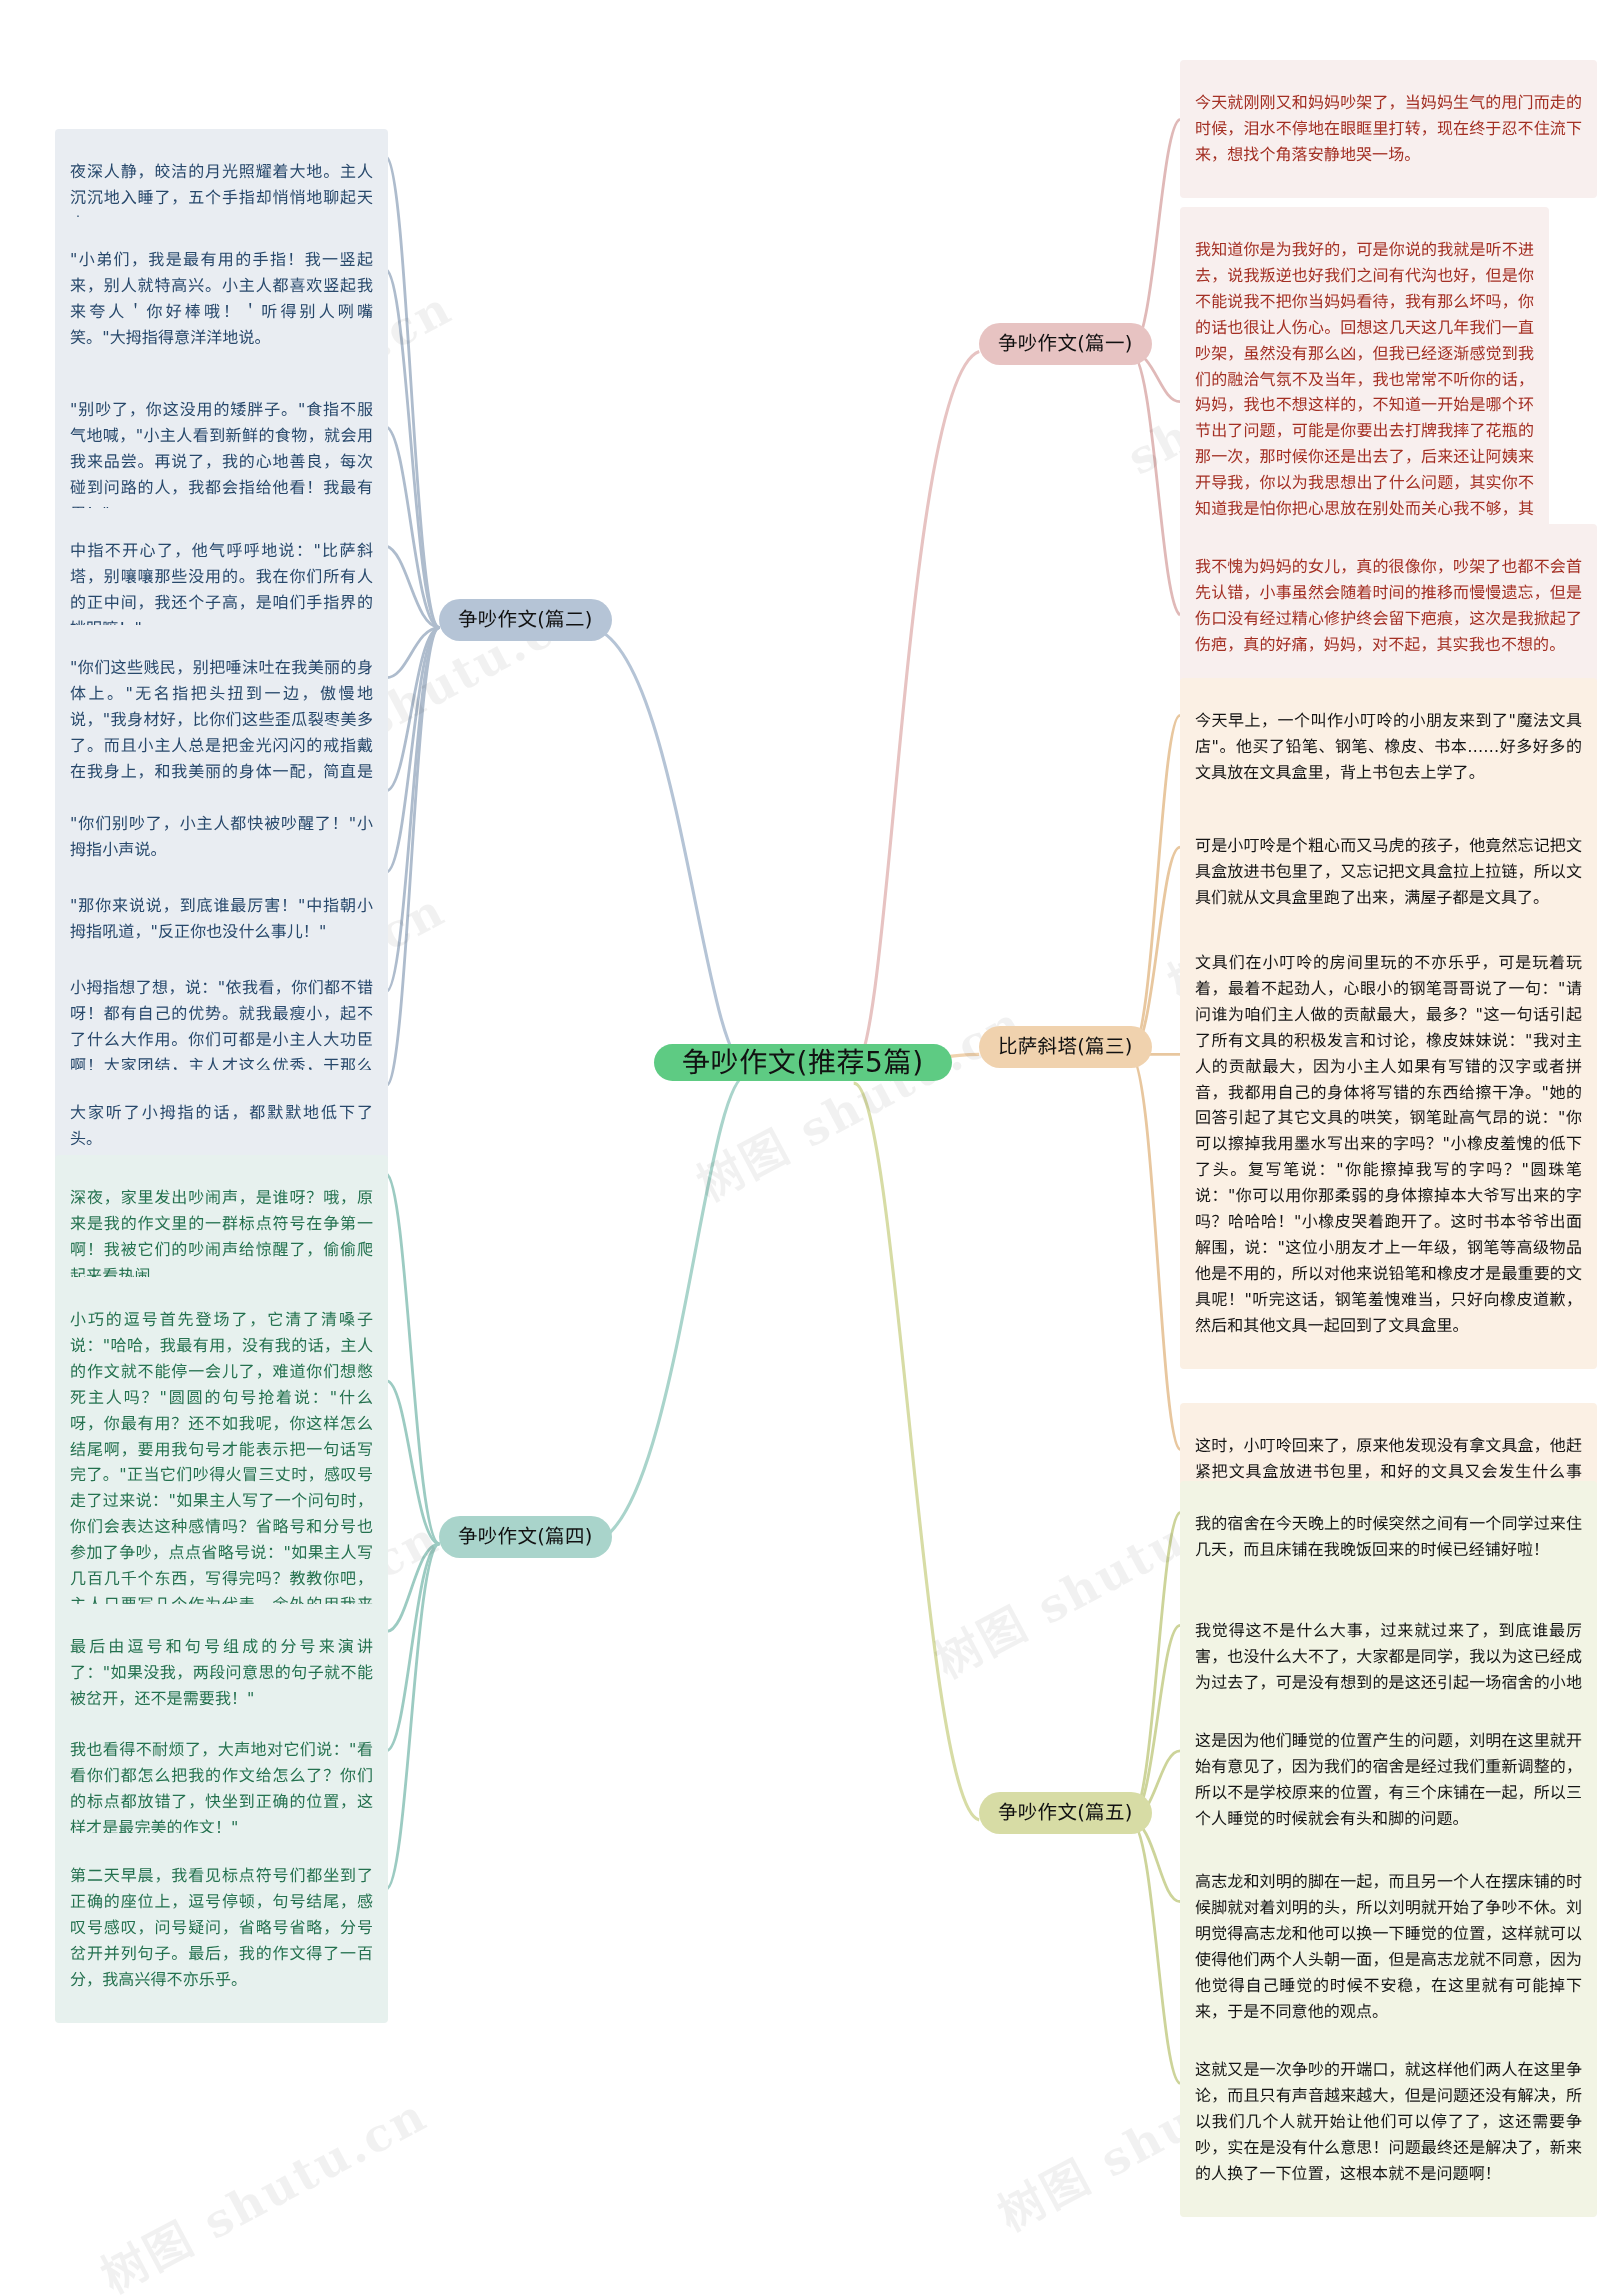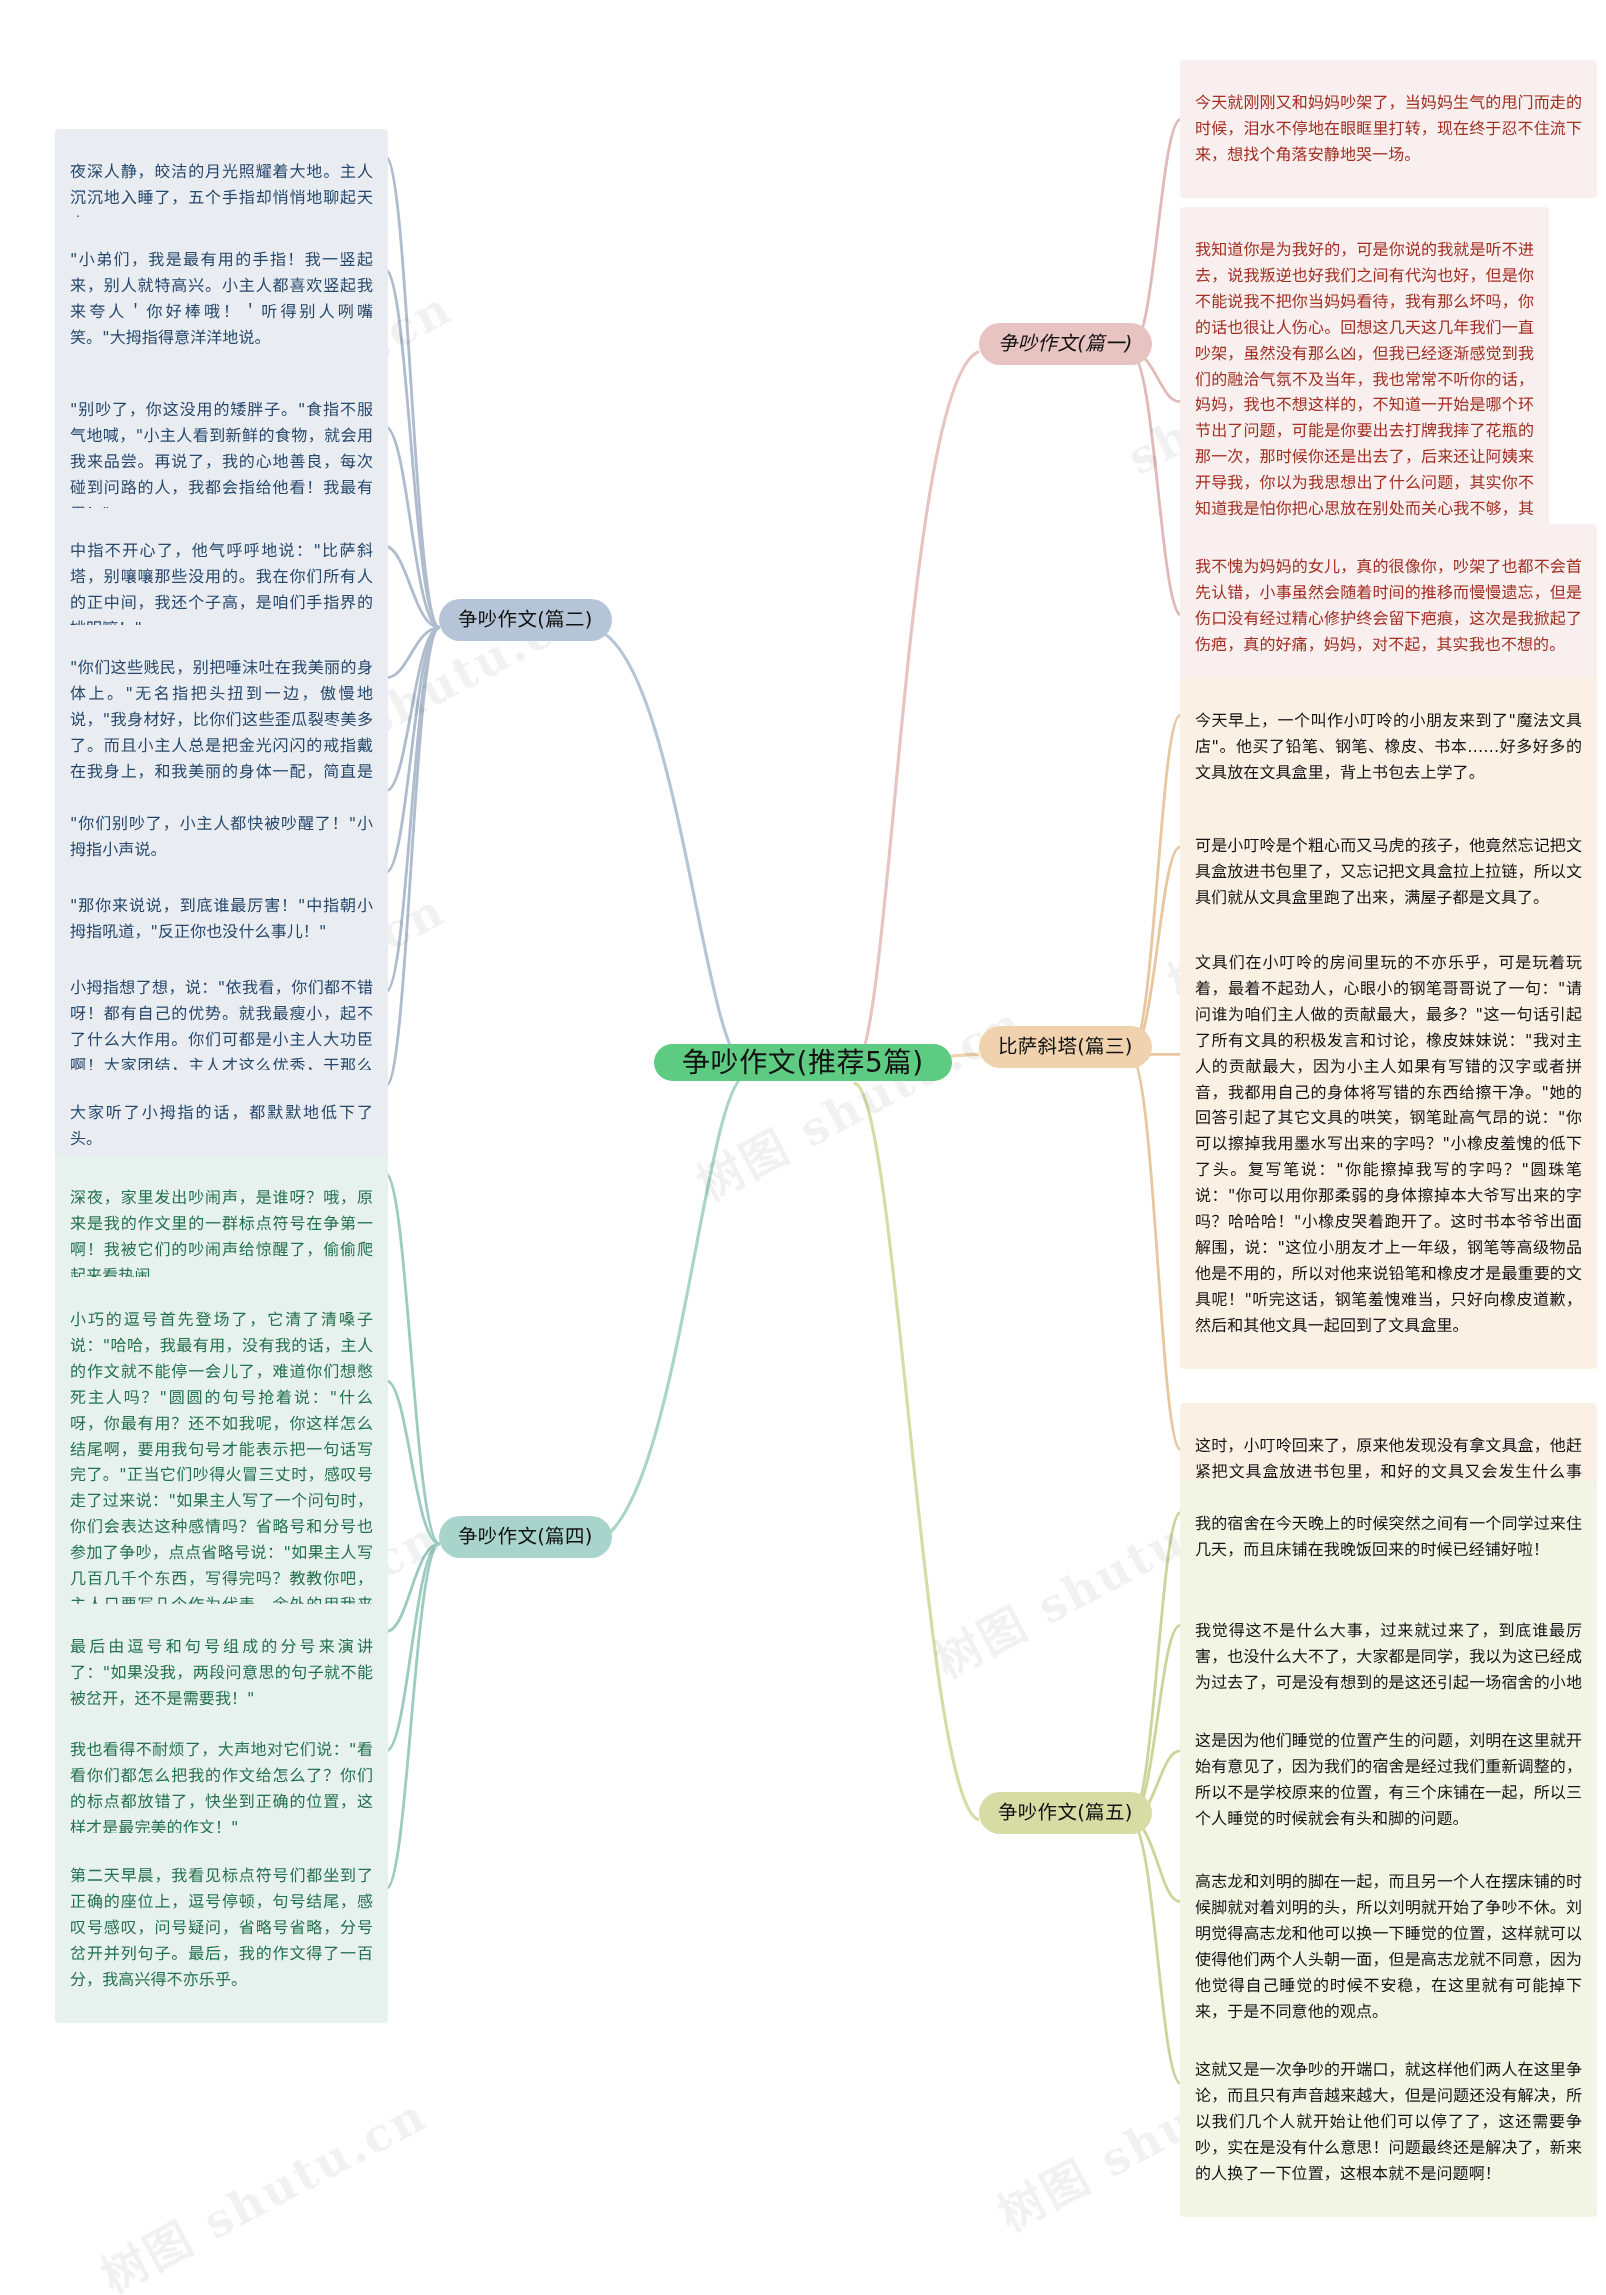--- a/index.html
+++ b/index.html
@@ -63,21 +63,21 @@
     position: absolute;
     border-radius: 4px;
     padding: 30px 15px;
     font-size: 16px;
     line-height: 1.62;
     letter-spacing: 0.1px;
     text-align: justify;
     word-break: break-all;
   }
   
-  .p1-node { background: #e7c3c2; font-style: italic; }
+  .p1-node { background: #e7c3c2; }
   .p1-card { background: #f8efee; color: #a32f23; }
   .p2-node { background: #b5c4d6; }
   .p2-card { background: #e9edf2; color: #27486b; }
   .p3-node { background: #f0d2ae; }
   .p3-card { background: #fbf0e4; color: #141414; }
   .p4-node { background: #a9d4cb; }
   .p4-card { background: #e7f1ee; color: #24714f; }
   .p5-node { background: #d7dca5; }
   .p5-card { background: #f2f4e4; color: #141414; }
 </style>

